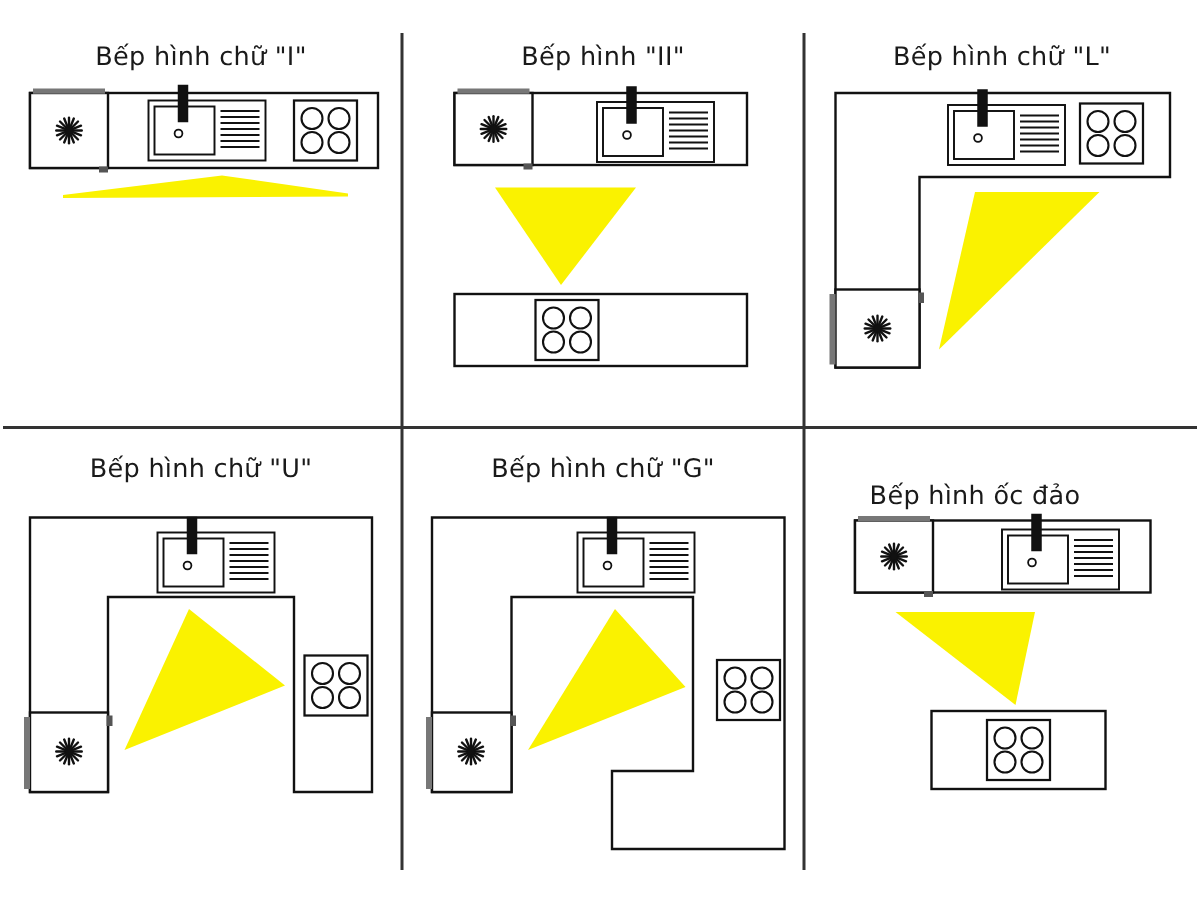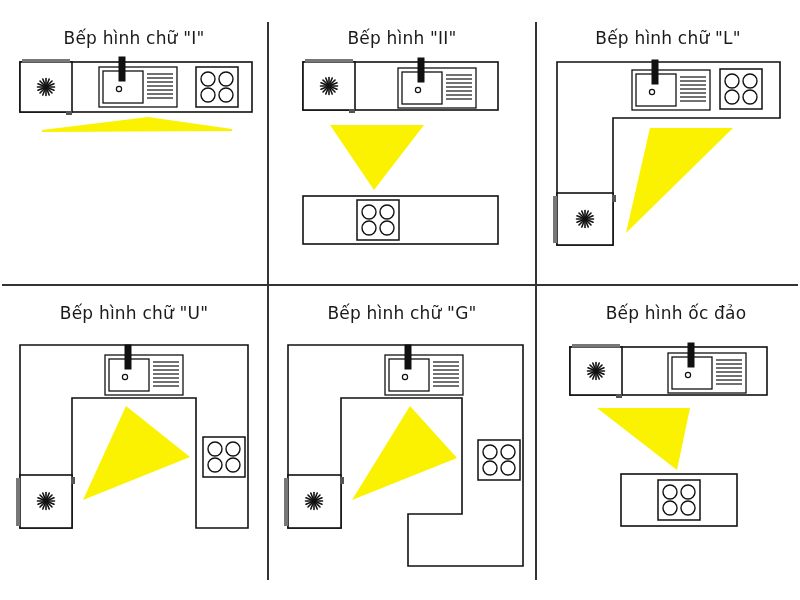--- a/index.html
+++ b/index.html
@@ -18,21 +18,21 @@
     color:#1a1a1a;
     letter-spacing:.2px;
     white-space:nowrap;
     font-family:"DejaVu Sans","Liberation Sans",sans-serif;
   }
   .t1{left:0;   top:28px; width:268px;}
   .t2{left:268px;top:28px;width:268px;}
   .t3{left:536px;top:28px;width:264px;}
   .t4{left:0;   top:303px;width:268px;}
   .t5{left:268px;top:303px;width:268px;}
-  .t6{left:536px;top:303px;width:228px;padding-left:26px;}
+  .t6{left:536px;top:321px;width:228px;}
 </style>
 </head>
 <body>
 
 <div id="stage">
 
   <svg width="800" height="600" viewBox="0 0 800 600">
     <defs>
 
       <g id="snowflake">

